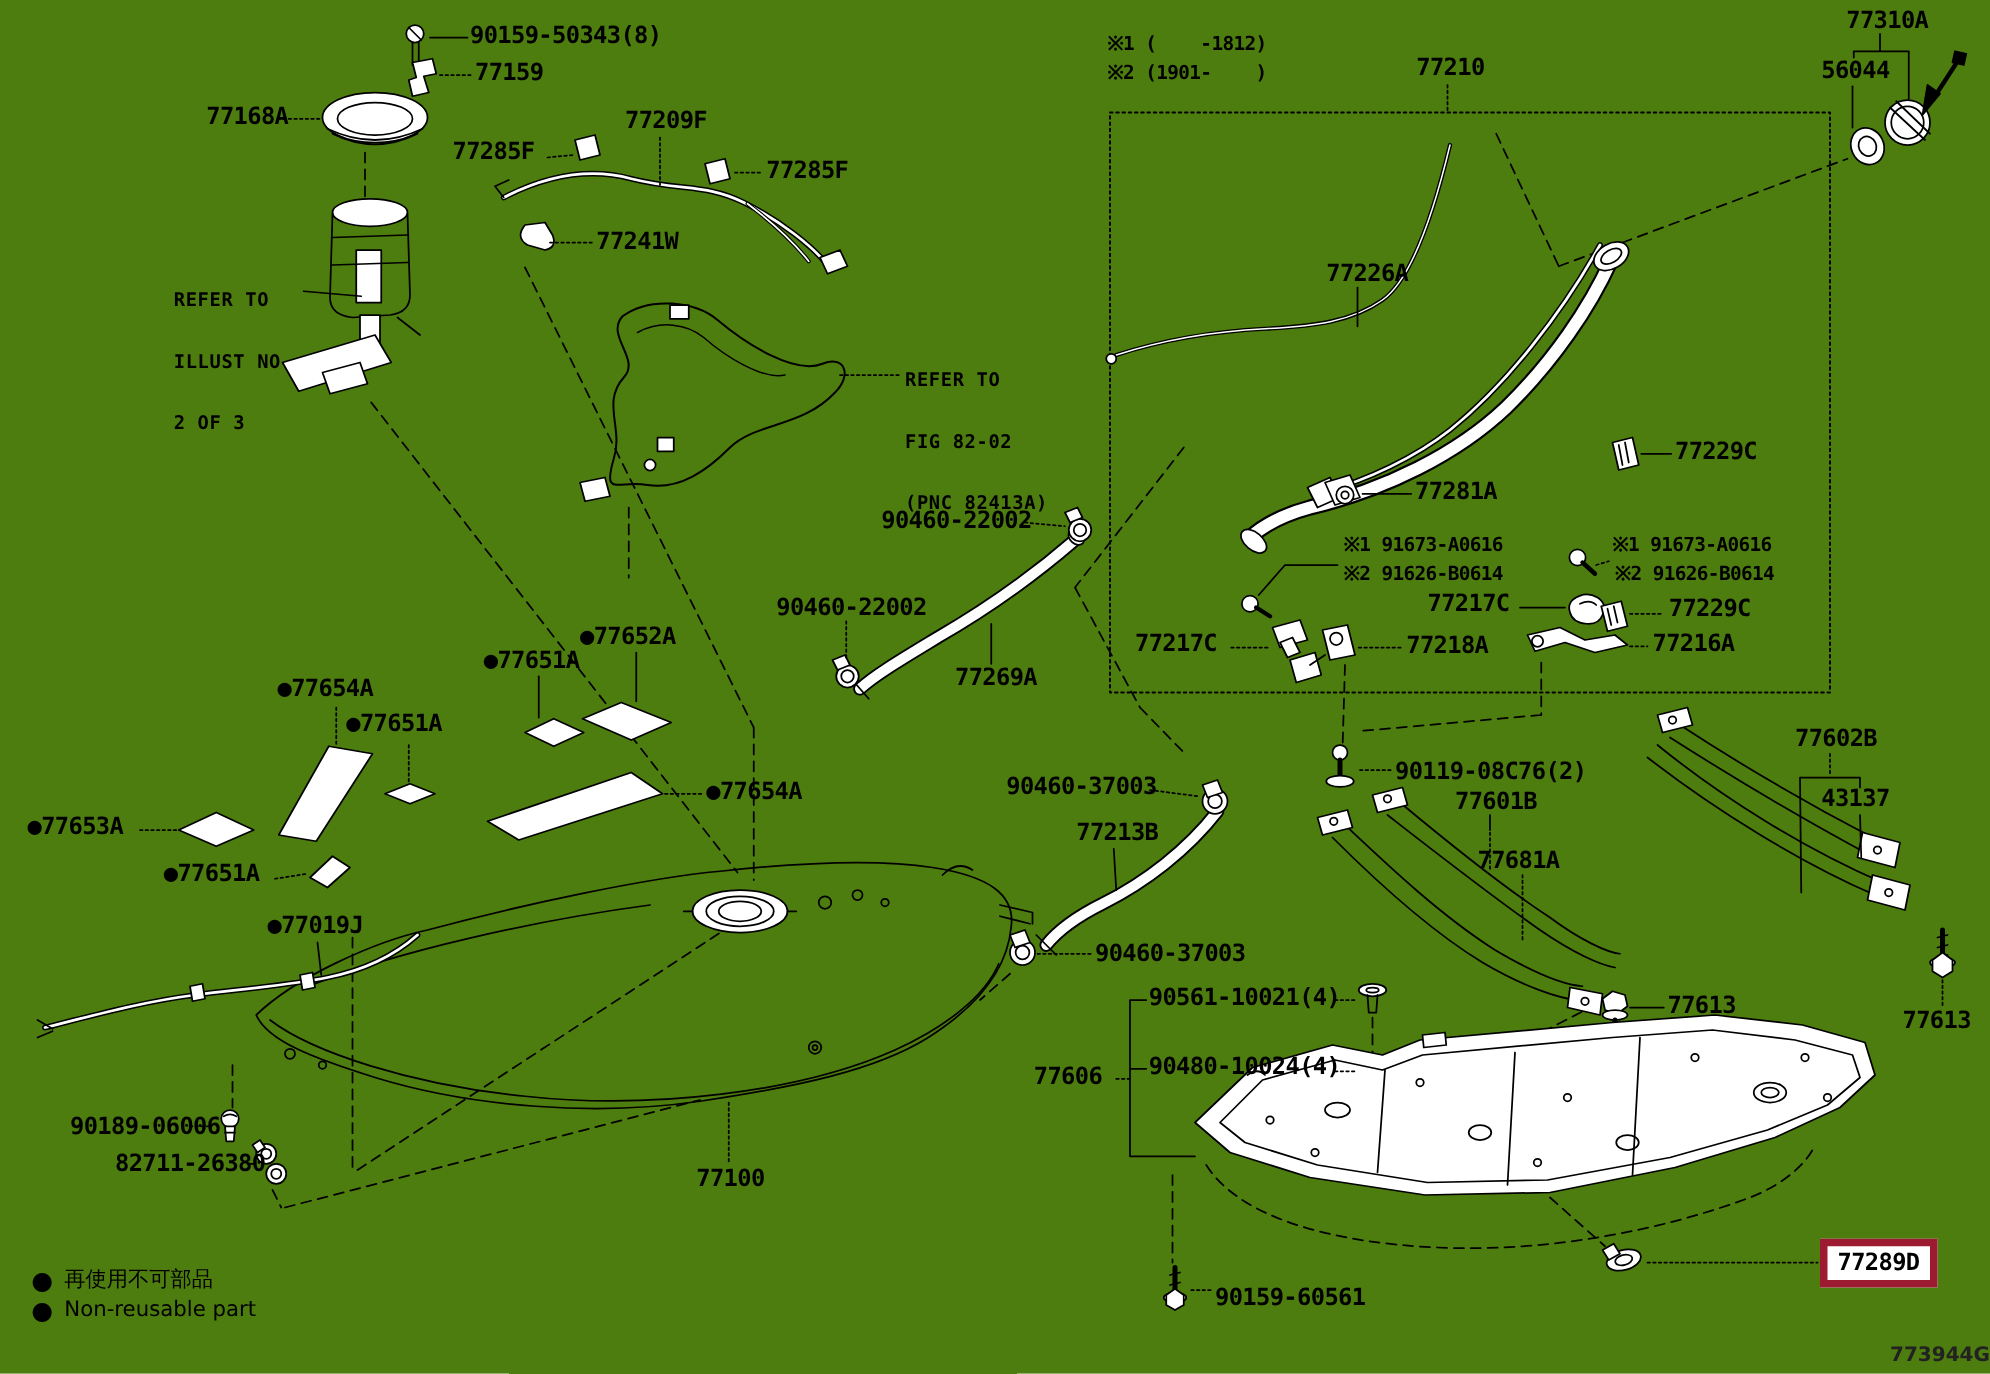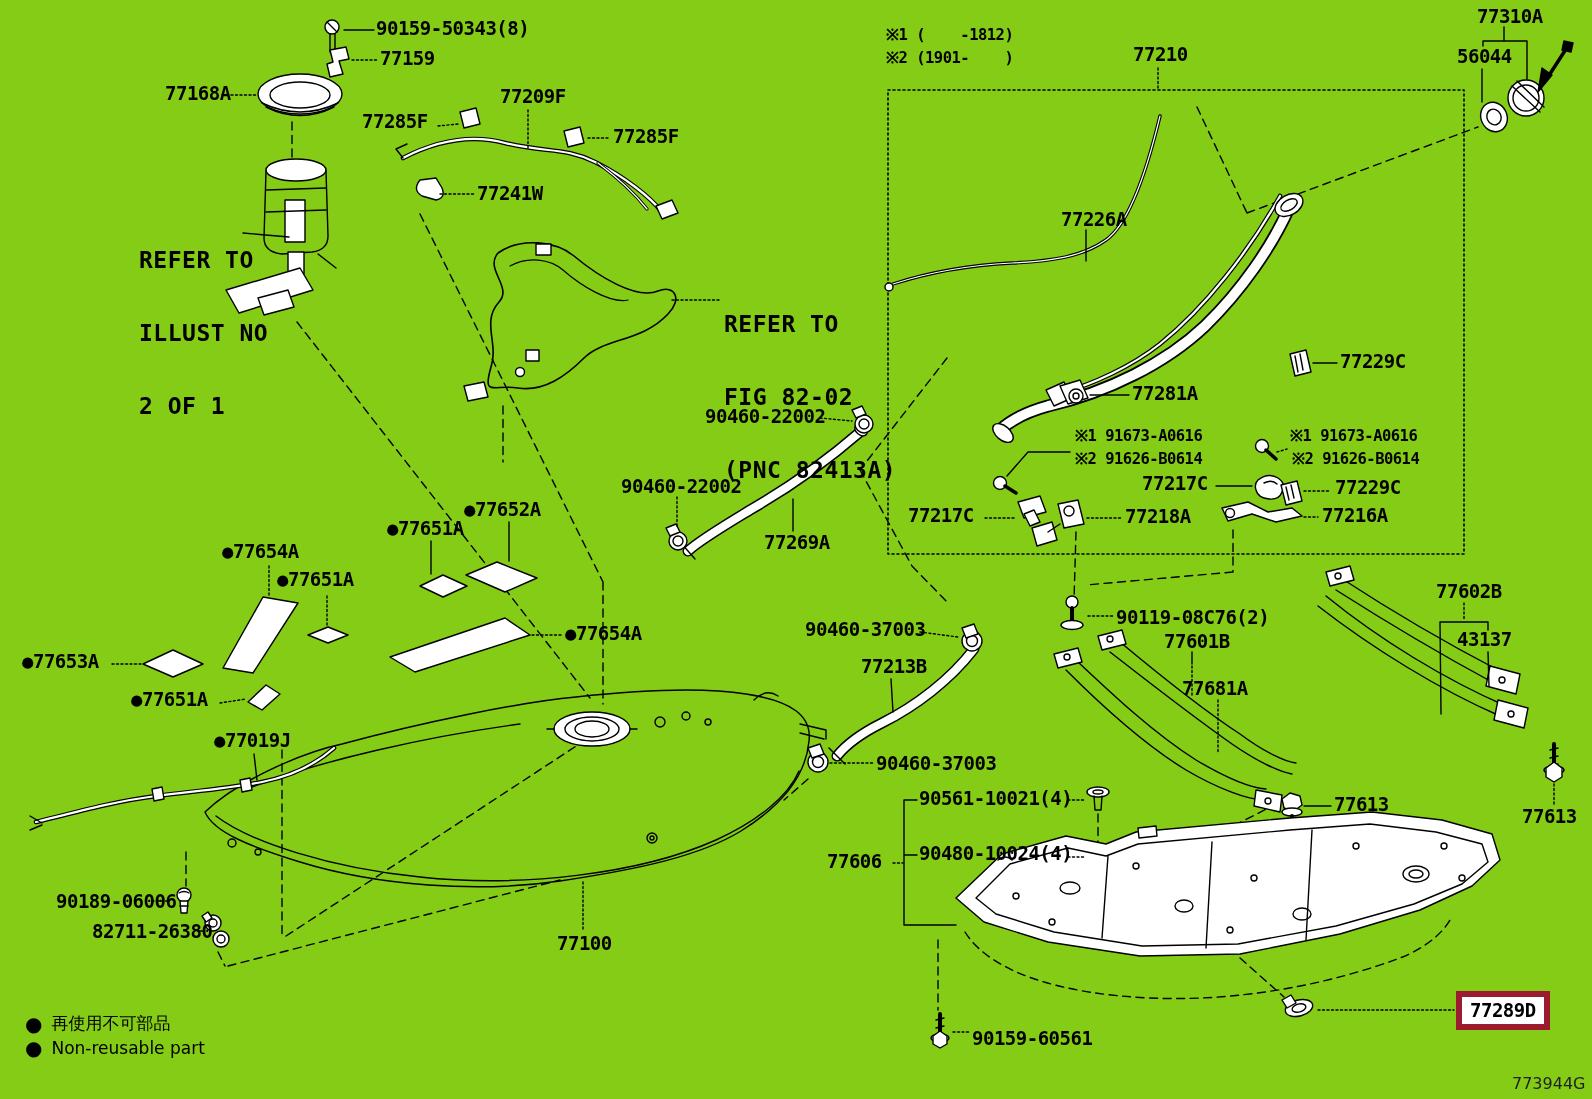--- a/index.html
+++ b/index.html
@@ -1,29 +1,29 @@
 <!DOCTYPE html>
 <html><head>
 <meta charset="utf-8">
 <style>
   html,body { margin:0; padding:0; background:#fff; }
-  #stage { position:relative; width:1592px; height:1099px; background:#84cc16; overflow:hidden;
+  #stage { position:relative; width:1592px; height:1099px; background:#4d7c0f; overflow:hidden;
            font-family:"DejaVu Sans Mono", monospace; }
   #art { position:absolute; left:0; top:0; }
   .lbl { position:absolute; color:#000; white-space:pre; line-height:1; font-weight:bold;
          font-family:"DejaVu Sans Mono", monospace; }
   .pn  { font-size:19px; letter-spacing:-0.5px; }
   .sm  { font-size:15.5px; letter-spacing:-0.5px; }
-  .ref { font-size:23px; letter-spacing:0.5px; }
+  .ref { font-size:15px; letter-spacing:0.5px; }
   .ref span { display:block; margin-bottom:4px; }
   .boxed { border:6px solid #9c1b30; padding:4px 8px; background:#fff; }
   .legend-row { position:absolute; display:flex; align-items:center; gap:9px;
                 font-family:"DejaVu Sans", sans-serif; font-size:17px; color:#000; }
   .legend-row .dotchar { font-size:20px; line-height:1; }
-  .code { position:absolute; font-family:"DejaVu Sans", sans-serif; font-weight:normal;
+  .code { position:absolute; font-family:"DejaVu Sans", sans-serif; font-weight:bold;
           font-size:16px; color:#222; }
 </style>
 </head>
 <body>
 
 <div id="stage">
 
 <svg id="art" width="1592" height="1099" viewBox="0 0 1592 1099">
 <g fill="none" stroke="#000" stroke-width="1.4" stroke-linecap="round" stroke-linejoin="round">
 
@@ -332,21 +332,21 @@
 <div class="lbl pn" style="left:380px;top:49px">77159</div>
 <div class="lbl pn" style="left:165px;top:84px">77168A</div>
 <div class="lbl pn" style="left:362px;top:112px">77285F</div>
 <div class="lbl pn" style="left:500px;top:87px">77209F</div>
 <div class="lbl pn" style="left:613px;top:127px">77285F</div>
 <div class="lbl pn" style="left:477px;top:184px">77241W</div>
 
 <div class="lbl ref" style="left:139px;top:203px">
   <span>REFER TO</span>
   <span>ILLUST NO</span>
-  <span>2 OF 1</span>
+  <span>2 OF 3</span>
 </div>
 <div class="lbl ref" style="left:724px;top:267px">
   <span>REFER TO</span>
   <span>FIG 82-02</span>
   <span>(PNC 82413A)</span>
 </div>
 
 <div class="lbl sm" style="left:886px;top:28px">※1 (    -1812)</div>
 <div class="lbl sm" style="left:886px;top:51px">※2 (1901-    )</div>
 

